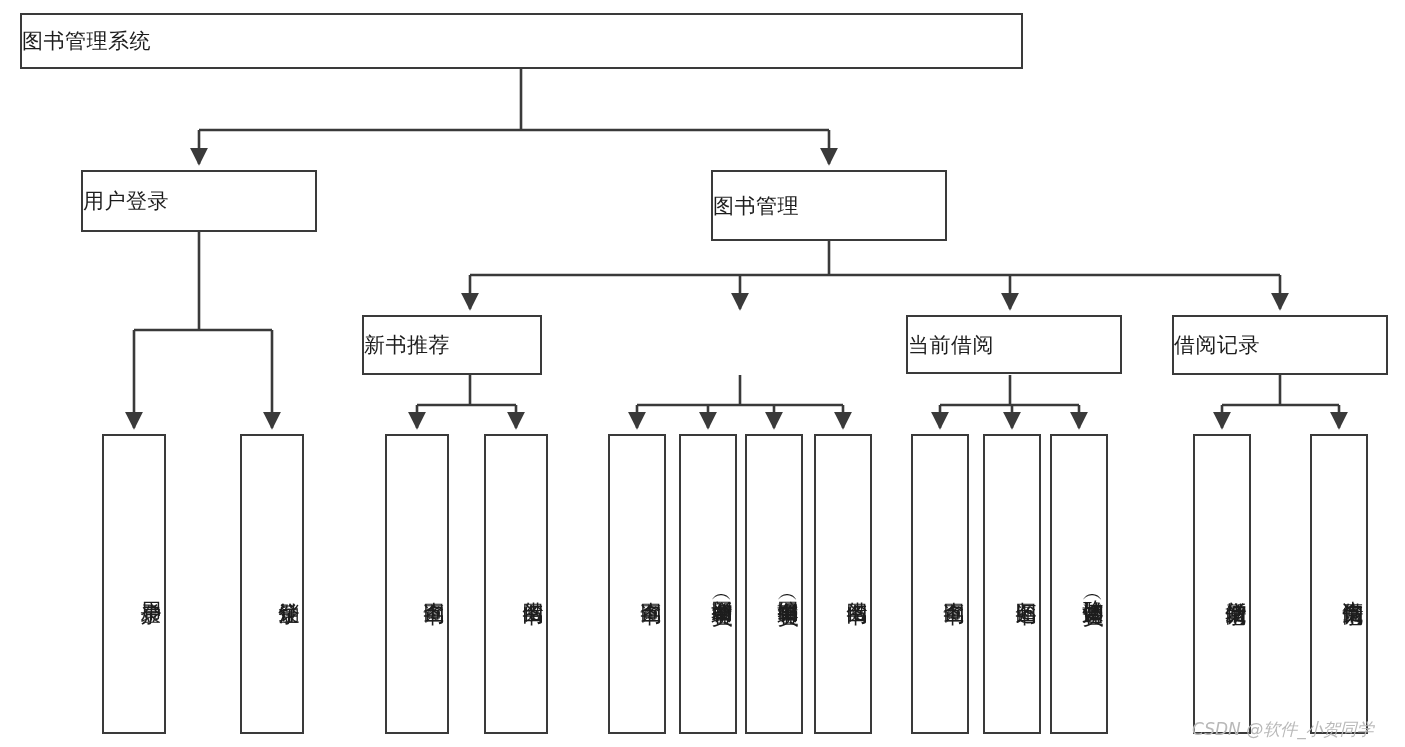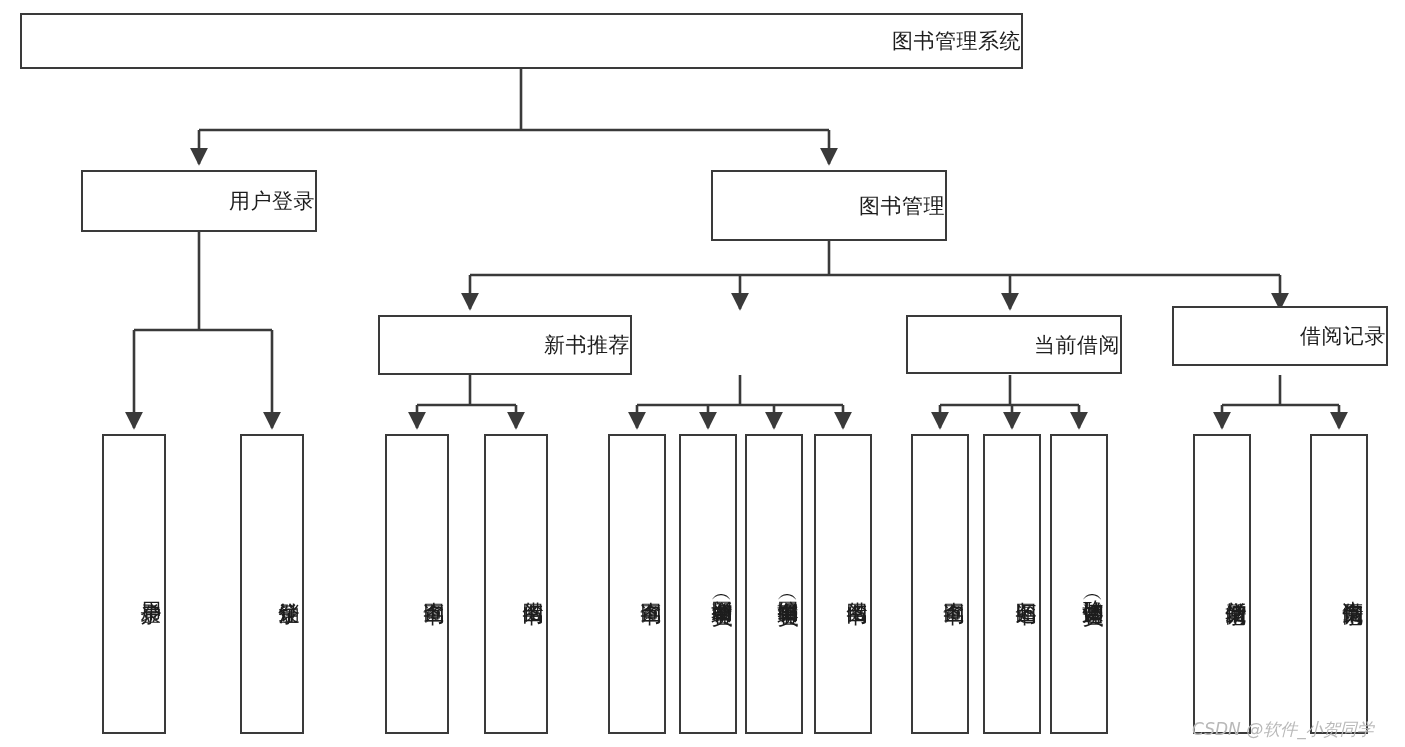--- a/index.html
+++ b/index.html
@@ -25,21 +25,21 @@
     height: 747px;
     pointer-events: none;
   }
   .node {
     position: absolute;
     box-sizing: border-box;
     border: 2px solid #3a3a3a;
     background: #ffffff;
     display: flex;
     align-items: center;
-    justify-content: flex-end;
+    justify-content: flex-start;
     color: #1d1d1d;
   }
   .node.horiz {
     font-size: 21px;
     letter-spacing: 0.5px;
   }
   .node.vert {
     writing-mode: vertical-rl;
     text-orientation: upright;
     font-size: 21px;
@@ -123,27 +123,27 @@
     <span>图书管理系统</span>
   </div>
 
   <div class="node horiz" id="l2-0" style="left: 81px; top: 170px; width: 236px; height: 62px;">
     <span>用户登录</span>
   </div>
   <div class="node horiz" id="l2-1" style="left: 711px; top: 170px; width: 236px; height: 71px;">
     <span>图书管理</span>
   </div>
 
-  <div class="node horiz" id="l3-0" style="left: 362px; top: 315px; width: 254px; height: 60px; margin-left: 16px;">
+  <div class="node horiz" id="l3-0" style="left: 362px; top: 315px; width: 180px; height: 60px;">
     <span>新书推荐</span>
   </div>
   <div class="node horiz" id="l3-2" style="left: 906px; top: 315px; width: 216px; height: 59px;">
     <span>当前借阅</span>
   </div>
-  <div class="node horiz" id="l3-3" style="left: 1172px; top: 306px; width: 216px; height: 60px;">
+  <div class="node horiz" id="l3-3" style="left: 1172px; top: 315px; width: 216px; height: 60px;">
     <span>借阅记录</span>
   </div>
 
   <div class="node vert" id="lf-0" style="left: 102px; top: 434px; width: 64px; height: 300px;">
     <span class="vtext">用户登录</span>
   </div>
   <div class="node vert" id="lf-1" style="left: 240px; top: 434px; width: 64px; height: 300px;">
     <span class="vtext">注销登录</span>
   </div>
   <div class="node vert" id="lf-2" style="left: 385px; top: 434px; width: 64px; height: 300px;">

